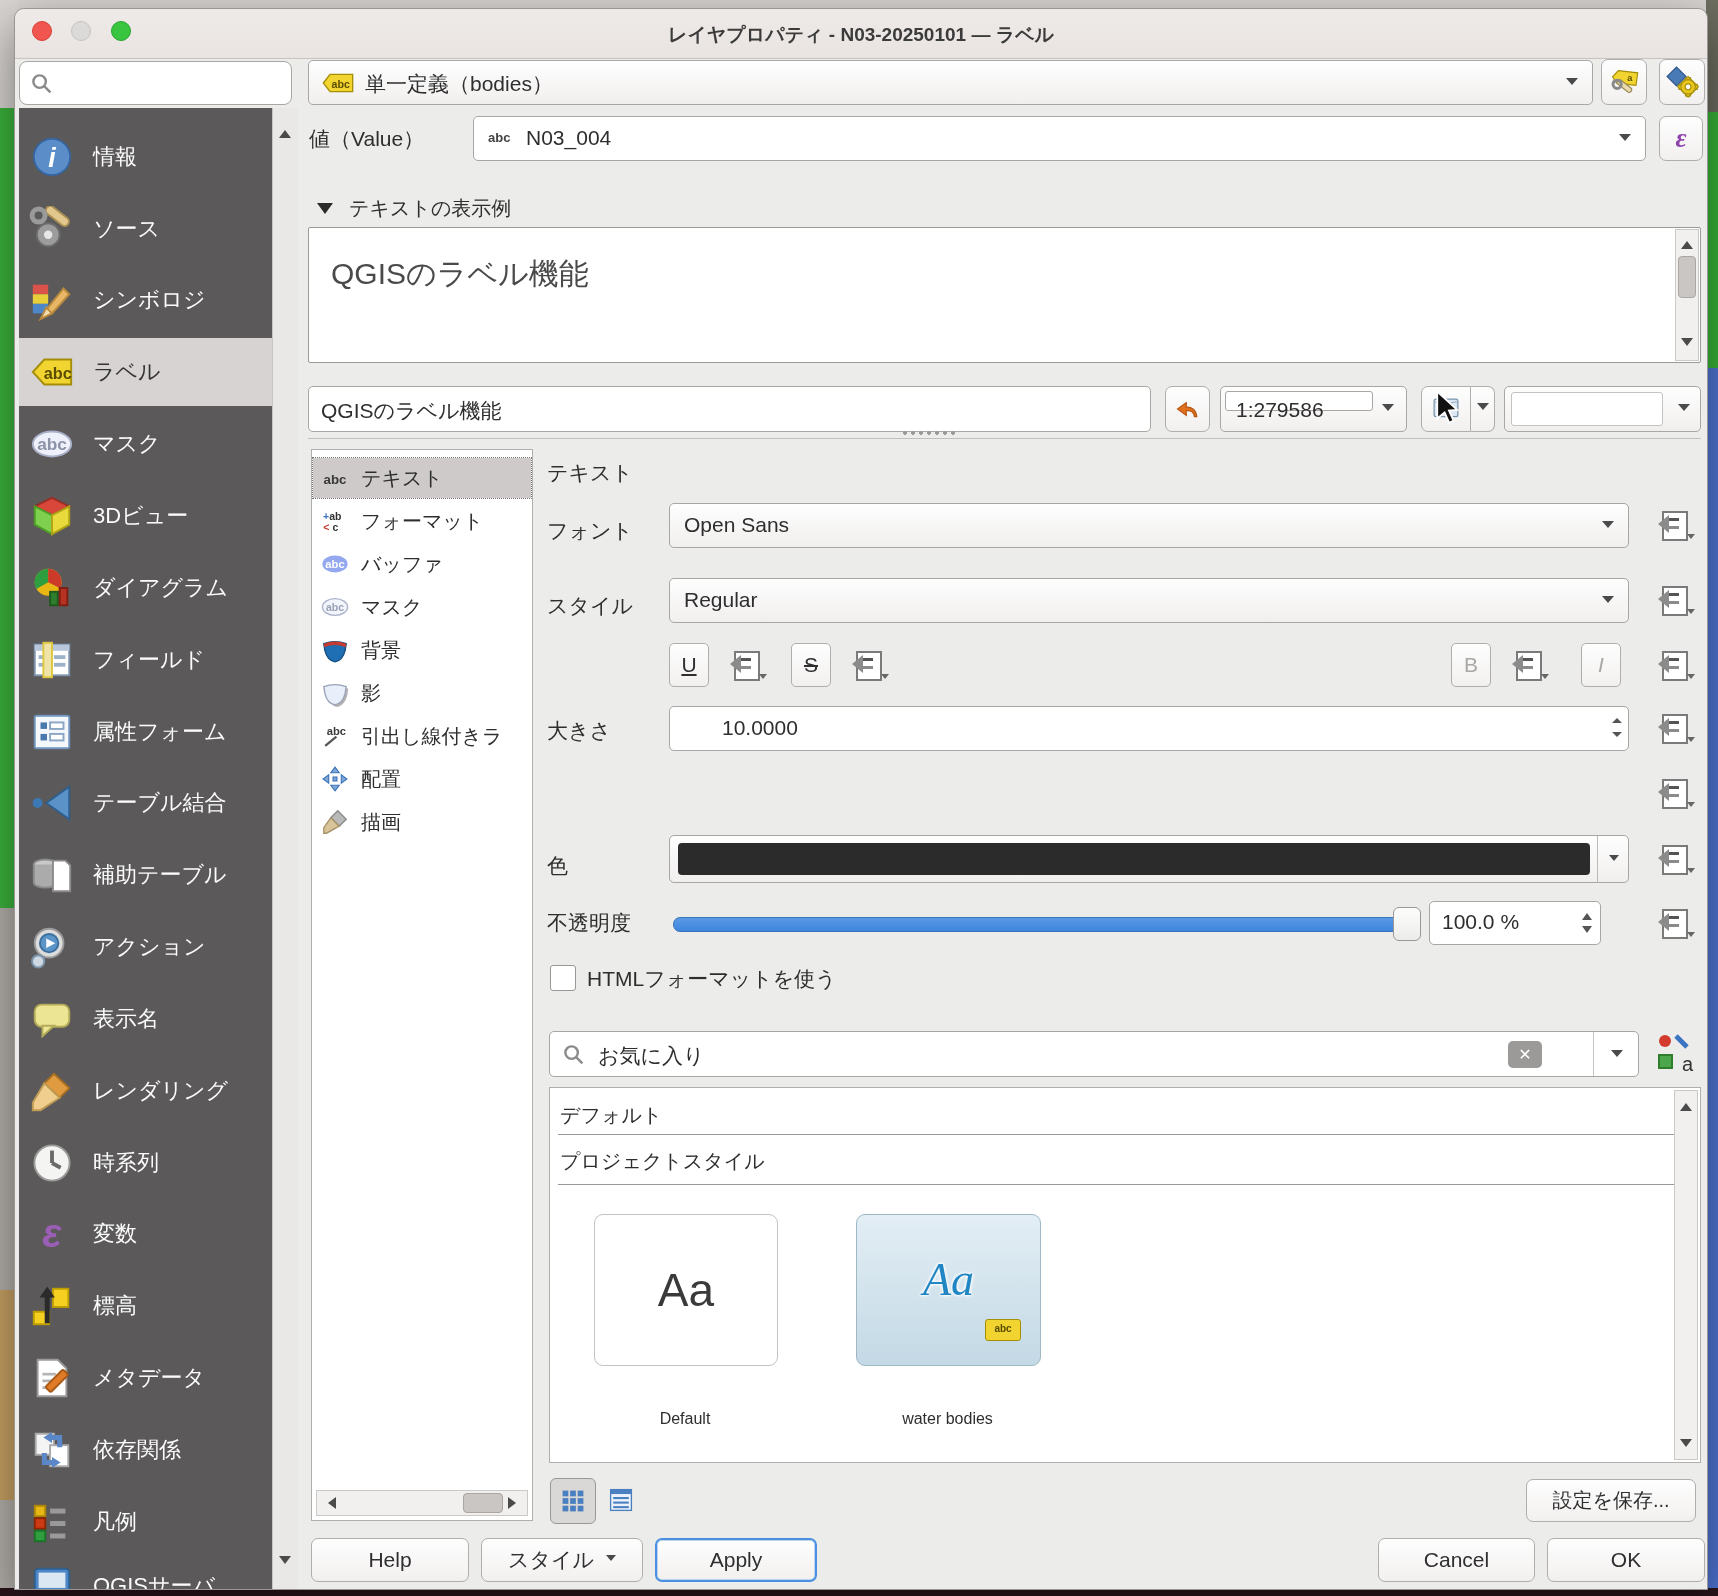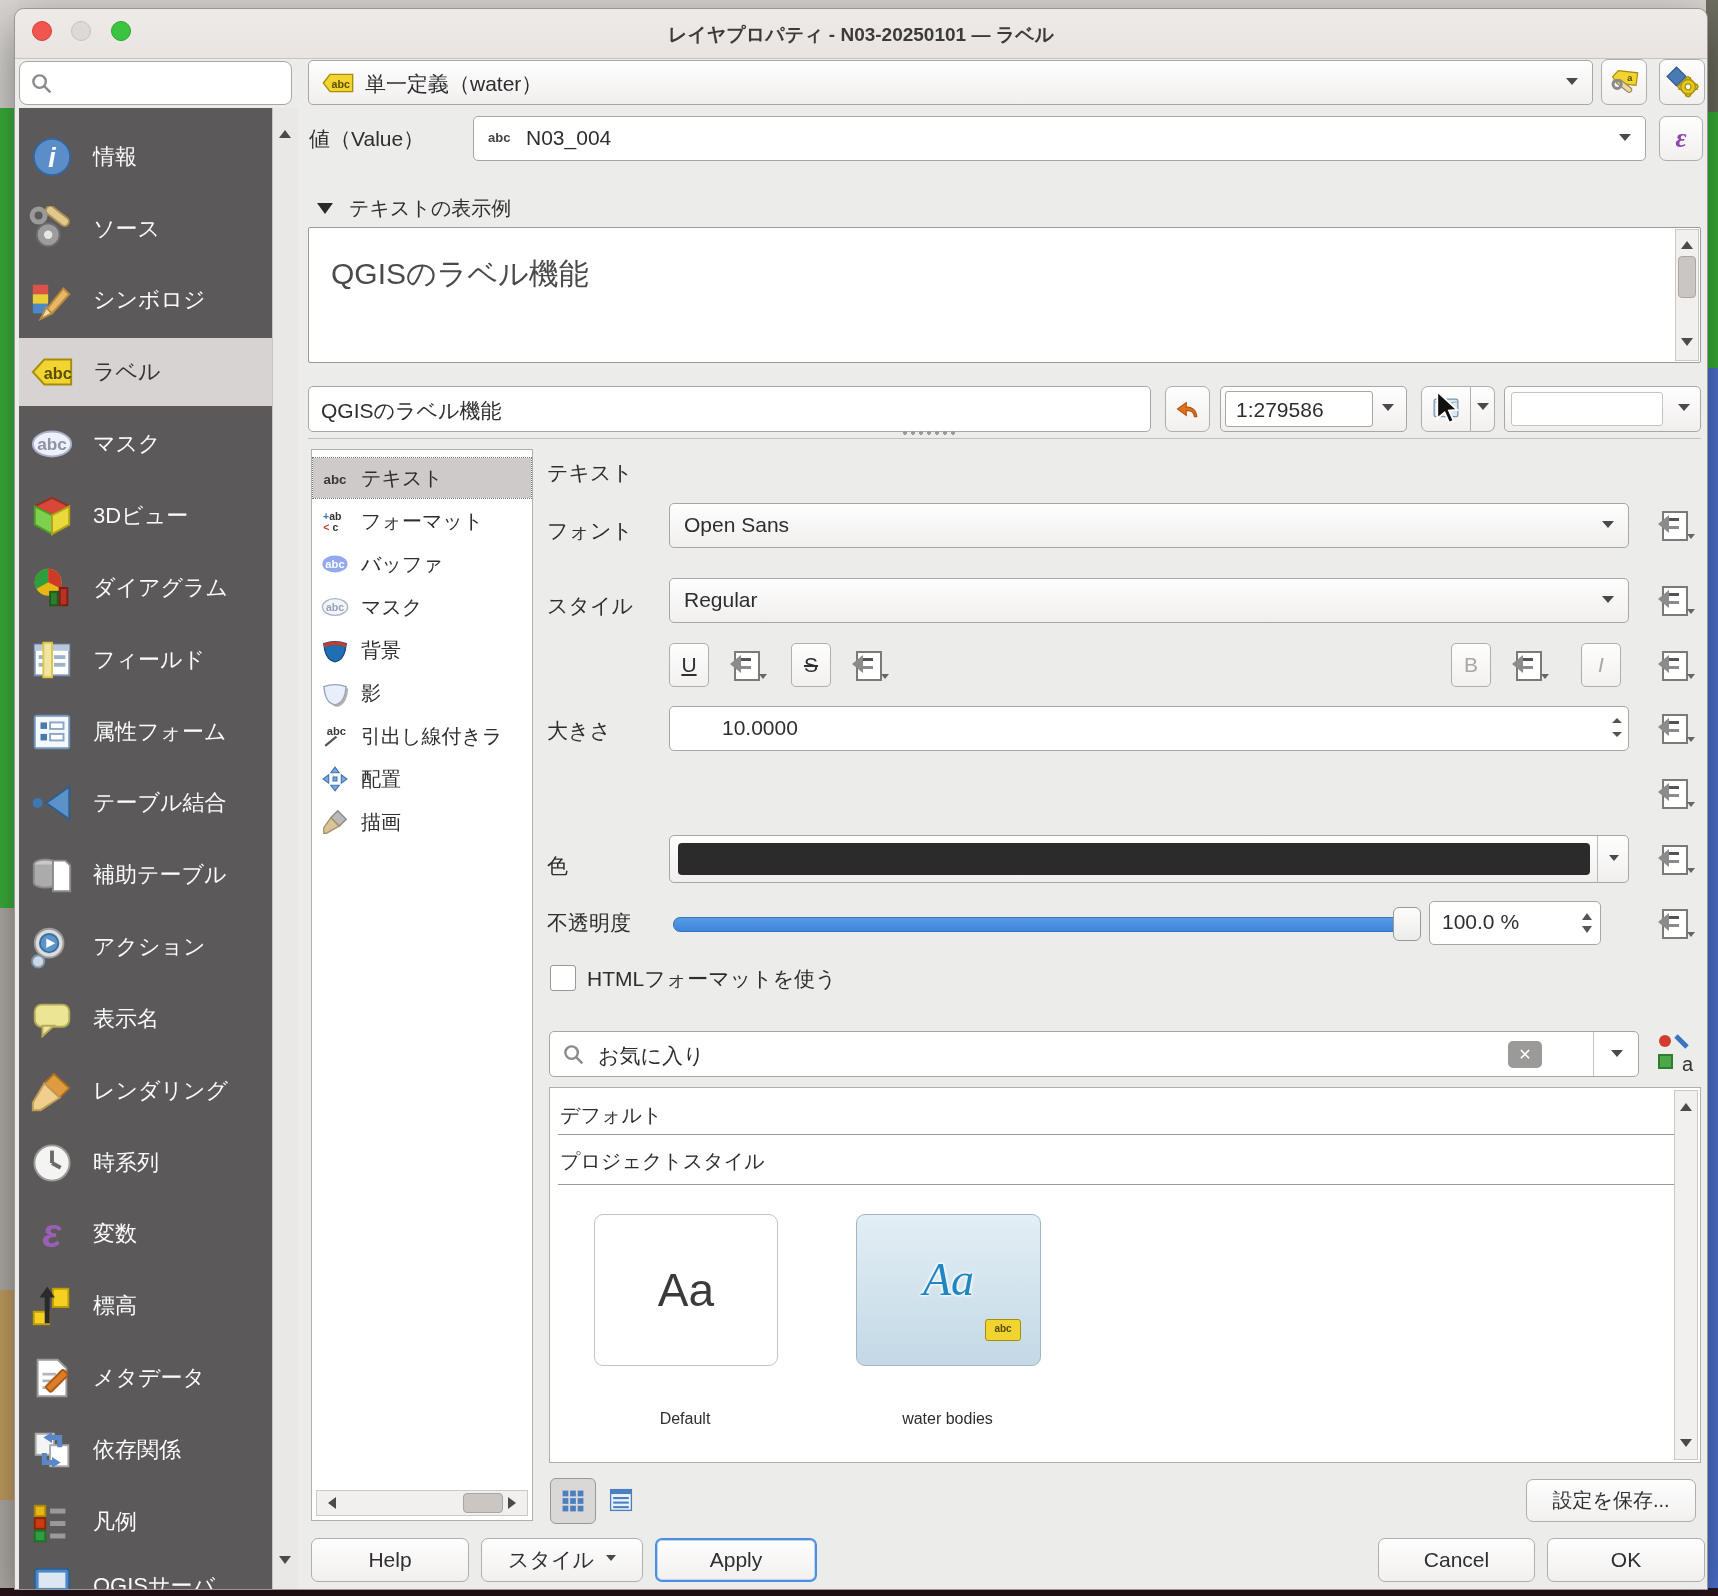--- a/index.html
+++ b/index.html
@@ -275,21 +275,21 @@
     <div class="abs sb-scroll">
       <div class="abs tup" style="left:6px;top:16px;"></div>
       <div class="abs tdn" style="left:6px;top:1448px;"></div>
     </div>
 
     <div class="abs combo" style="left:293px;top:51px;width:1285px;height:45px;">
       <svg class="abs" style="left:13px;top:10px;" width="32" height="24" viewBox="0 0 24 18">
           <polygon points="1,9 6,2.5 23,2.5 23,15.5 6,15.5" fill="#f2d430" stroke="#a58f0a"></polygon>
           <text x="14" y="12.5" font-size="8" font-weight="bold" fill="#5a4c00" text-anchor="middle">abc</text>
         </svg>
-      <span class="abs lbl" style="left:56px;top:9px;">単一定義（water）</span>
+      <span class="abs lbl" style="left:56px;top:9px;">単一定義（bodies）</span>
       <div class="abs car" style="right:14px;top:17px;"></div>
     </div>
     <div class="abs pbtn" style="left:1586px;top:50px;width:46px;height:46px;">
       <svg width="32" height="32" viewBox="0 0 28 28">
           <polygon points="9,4 26,6 24.5,17 7.5,15 4,9.5" fill="#f2d430" stroke="#a58f0a"></polygon>
           <text x="19" y="13.5" font-size="8" font-weight="bold" fill="#5a4c00" text-anchor="middle">a</text>
           <rect x="6" y="14" width="15" height="4.4" rx="2.2" fill="#e9d9ac" stroke="#9a8a5a" transform="rotate(38 12 18)"></rect>
           <circle cx="8" cy="16" r="3.6" fill="none" stroke="#8a8a8a" stroke-width="2.6"></circle>
         </svg>
     </div>
@@ -330,21 +330,21 @@
 
     <div class="abs field" style="left:293px;top:377px;width:843px;height:46px;">
       <span class="abs lbl" style="left:12px;top:10px;">QGISのラベル機能</span>
     </div>
     <div class="abs pbtn" style="left:1150px;top:377px;width:45px;height:46px;">
       <svg width="28" height="28" viewBox="0 0 24 24">
           <path d="M19.5 18.5 C19 12.5 14.5 10 10.5 10.5 L10.5 6.5 L3 12 L10.5 17.5 L10.5 13.5 C14 13.1 17 14.5 17.5 18.5 Z" fill="#e2711d" stroke="#b55612"></path>
         </svg>
     </div>
     <div class="abs combo" style="left:1205px;top:377px;width:187px;height:46px;">
-      <div class="abs field" style="left:4px;top:4px;width:148px;height:36px;border-radius:3px;">
+      <div class="abs field" style="left:4px;top:4px;width:148px;height:20px;border-radius:3px;">
         <span class="abs" style="left:10px;top:6px;font-size:21px;">1:279586</span>
       </div>
       <div class="abs car" style="right:12px;top:17px;"></div>
     </div>
     <div class="abs pbtn" style="left:1406px;top:377px;width:50px;height:46px;border-radius:7px 0 0 7px;">
       <svg width="30" height="30" viewBox="0 0 24 24">
           <rect x="2.5" y="4" width="19" height="14" rx="1.5" fill="#dbe7f2" stroke="#7a94ab"></rect>
           <path d="M2.5 7 L8 5.5 L14 7.5 L21.5 6" stroke="#9ab0c4" fill="none"></path>
         </svg>
     </div>

